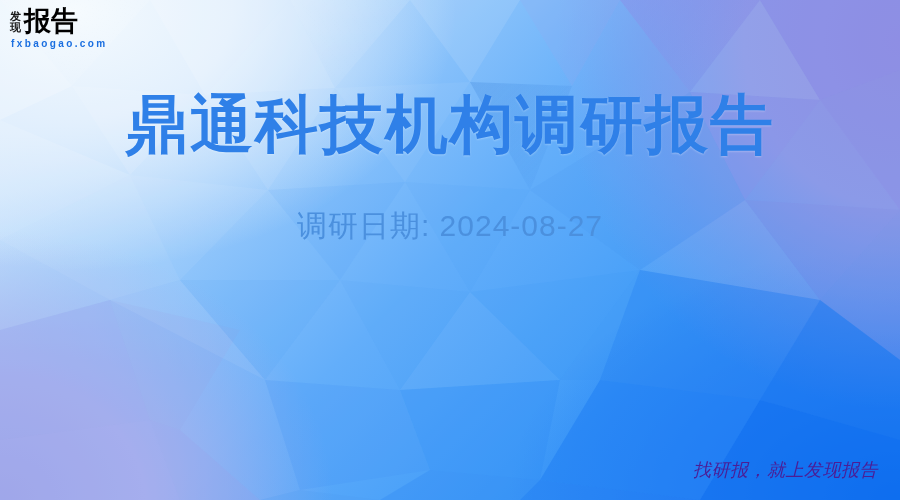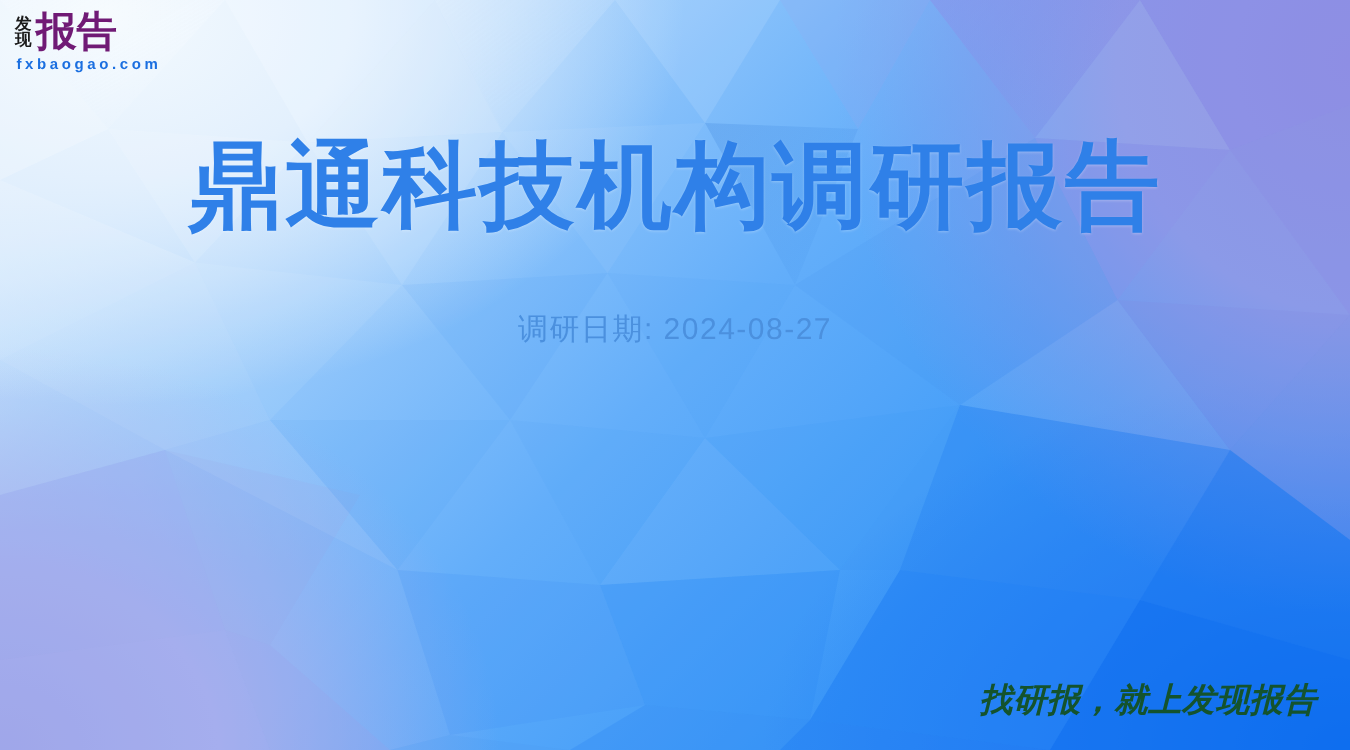--- a/index.html
+++ b/index.html
@@ -57,21 +57,21 @@
   }
   #logo-stack span {
     font-size: 11px;
     font-weight: 700;
     color: #1a1a1a;
     letter-spacing: 0px;
   }
   #logo-main {
     font-size: 27px;
     font-weight: 800;
-    color: #701a75;
+    color: #000000;
     letter-spacing: 0px;
     line-height: 1;
   }
   #logo-domain {
     margin-top: 3px;
     margin-left: 1px;
     font-size: 10px;
     font-weight: 700;
     color: #1b6fe0;
     letter-spacing: 2.4px;
@@ -96,36 +96,36 @@
     font-weight: 800;
     color: #2f80e8;
     letter-spacing: 2px;
     line-height: 1.08;
     white-space: nowrap;
     text-shadow: 0 1px 2px rgba(255,255,255,0.28);
     pointer-events: auto;
   }
   #report-subtitle {
     margin-top: 48px;
-    font-size: 20px;
+    font-size: 30px;
     font-weight: 400;
     color: #4b90de;
     letter-spacing: 1px;
     white-space: nowrap;
     pointer-events: auto;
   }
   
   #footer-slogan {
     position: absolute;
     right: 22px;
     bottom: 18px;
-    font-size: 22px;
-    font-weight: 700;
+    font-size: 18px;
+    font-weight: 400;
     font-style: italic;
-    color: #14532d;
+    color: #4c1d95;
     letter-spacing: 0.5px;
     white-space: nowrap;
   }
 </style>
 </head>
 <body>
 
 <div id="cover">
 
   <div id="base-gradient"></div>

